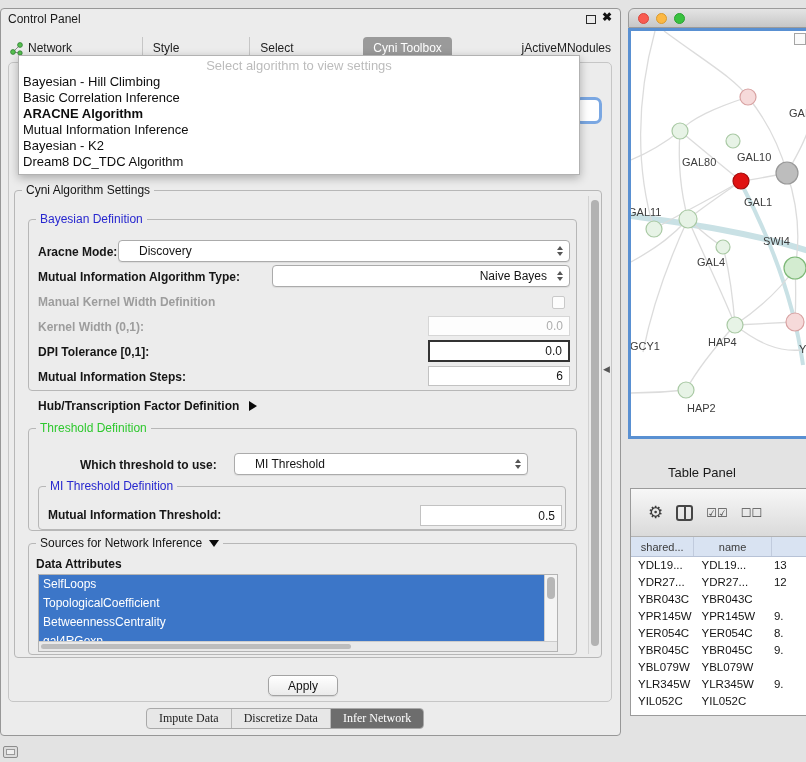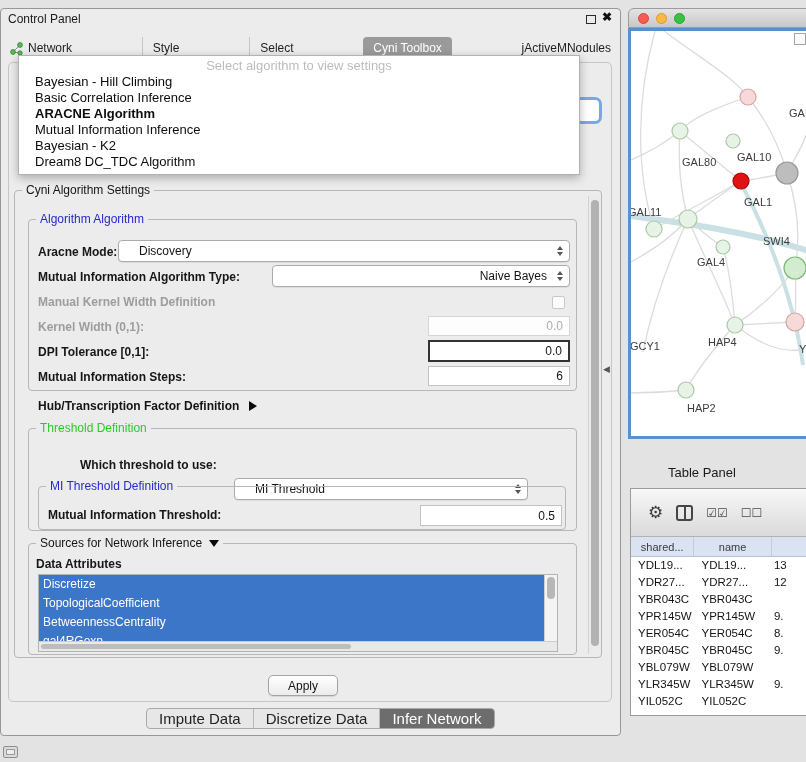--- a/index.html
+++ b/index.html
@@ -51,21 +51,21 @@
   .tri-right { display:inline-block; width:0; height:0; border-top:5px solid transparent;
                border-bottom:5px solid transparent; border-left:8px solid #0a0a0a; }
   .tri-down  { display:inline-block; width:0; height:0; border-left:5px solid transparent;
                border-right:5px solid transparent; border-top:7px solid #0a0a0a; }
 
   
   .popup { position:absolute; left:18px; top:55px; width:562px; background:#fff;
            border:1px solid #b2b2b2; box-shadow:0 3px 9px rgba(0,0,0,.28); z-index:60;
            font-size:13px; padding:1px 0 4px; }
   .dd-ph { height:17px; line-height:17px; text-align:center; color:#bcbcbc; }
-  .dd-item { height:16px; line-height:16px; padding-left:16px; color:#0d0d0d; }
+  .dd-item { height:16px; line-height:16px; padding-left:4px; color:#0d0d0d; }
   .dd-item.sel { font-weight:bold; }
   .combo-frag { position:absolute; left:574px; top:97px; width:28px; height:27px;
                 background:#fff; border:3px solid #7aa7e2; border-radius:7px; z-index:5; }
 
   .vscroll { position:absolute; background:#ebebeb; border-left:1px solid #d2d2d2; }
   .vthumb  { position:absolute; left:2px; width:8px; background:#b2b2b2; border-radius:4px; }
 
   .listbox { position:absolute; background:#fff; border:1px solid #b3b3b3; overflow:hidden; }
   .attr-item { height:19px; line-height:19px; padding-left:4px; font-size:12px; width:507px; }
   .attr-item.sel { background:#3c76c8; color:#fff; }
@@ -73,21 +73,21 @@
   .list-vthumb { position:absolute; left:2px; top:2px; width:8px; height:22px; background:#b7b7b7; border-radius:4px; }
   .list-hscroll { position:absolute; left:0; bottom:0; width:100%; height:10px; background:#e9e9e9; border-top:1px solid #cccccc; }
   .list-hthumb { position:absolute; left:2px; top:2px; width:310px; height:5px; background:#bdbdbd; border-radius:3px; }
 
   .btn { position:absolute; background:linear-gradient(#ffffff,#ebebeb); border:1px solid #a3a3a3;
          border-radius:5px; display:flex; align-items:center; justify-content:center; font-size:12px;
          box-shadow:0 1px 1px rgba(0,0,0,.1); }
 
   .seg { position:absolute; display:flex; height:21px; border:1px solid #a9a9a9; border-radius:4px;
          overflow:hidden; background:#e7e7e7; }
-  .seg-item { display:flex; align-items:center; padding:0 12px; font-size:15px; color:#222; }
+  .seg-item { display:flex; align-items:center; padding:0 12px; font-size:12px; color:#222;font-family:Liberation Serif, serif; }
   .seg-item + .seg-item { border-left:1px solid #b8b8b8; }
   .seg-item.sel { background:#6d6d6d; color:#fff; }
 
   .collapse-handle { position:absolute; left:603px; top:364px; font-size:9px; color:#555; }
 
   
   .mac-title { position:absolute; left:628px; top:8px; width:181px; height:20px;
                background:linear-gradient(#e4e4e4,#c7c7c7); border:1px solid #9b9b9b;
                border-radius:6px 0 0 0; display:flex; align-items:center; gap:7px; padding-left:9px; }
   .light { width:11px; height:11px; border-radius:50%; }
@@ -177,21 +177,21 @@
     <span class="gtitle">
         <span>Cyni Algorithm Settings</span>
       </span>
   </div>
   <div class="vscroll" style="left:588px; top:196px; width:13px; height:458px;">
     <div class="vthumb" style="top:4px; height:446px;"></div>
   </div>
 
   <div class="group" style="left:28px; top:219px; width:549px; height:172px;">
     <span class="gtitle blue">
-        <span>Algorithm Algorithm</span>
+        <span>Bayesian Definition</span>
       </span>
   </div>
 
   <span class="flabel" style="left:38px; top:245px;">Aracne Mode:</span>
   <div class="combo" style="left:118px; top:240px; width:452px;">
     <span>Discovery</span>
     <span class="combo-arr">
         <i class="tri-up"></i>
         <i class="tri-dn-s"></i>
       </span>
@@ -222,21 +222,21 @@
     <span style="font-weight:bold;">Hub/Transcription Factor Definition</span>
     <i class="tri-right"></i>
   </div>
 
   <div class="group" style="left:28px; top:428px; width:549px; height:103px;">
     <span class="gtitle green">
         <span>Threshold Definition</span>
       </span>
   </div>
   <span class="flabel" style="left:80px; top:458px;">Which threshold to use:</span>
-  <div class="combo" style="left:234px; top:478px; width:294px;">
+  <div class="combo" style="left:234px; top:453px; width:294px;">
     <span>MI Threshold</span>
     <span class="combo-arr">
         <i class="tri-up"></i>
         <i class="tri-dn-s"></i>
       </span>
   </div>
 
   <div class="group" style="left:38px; top:486px; width:528px; height:44px;">
     <span class="gtitle blue">
         <span>MI Threshold Definition</span>
@@ -247,21 +247,21 @@
 
   <div class="group" style="left:28px; top:543px; width:549px; height:112px;">
     <span class="gtitle">
       <span>Sources for Network Inference</span>
       <i class="tri-down"></i>
     </span>
   </div>
   <span class="flabel" style="left:36px; top:557px;">Data Attributes</span>
   <div class="listbox" style="left:38px; top:574px; width:520px; height:78px;">
     <div>
-        <div class="attr-item sel">Discretize</div>
+        <div class="attr-item sel">SelfLoops</div>
         <div class="attr-item sel">TopologicalCoefficient</div>
         <div class="attr-item sel">BetweennessCentrality</div>
         <div class="attr-item sel">gal4RGexp</div>
       </div>
     <div class="list-vscroll">
       <div class="list-vthumb"></div>
     </div>
     <div class="list-hscroll">
       <div class="list-hthumb"></div>
     </div>

